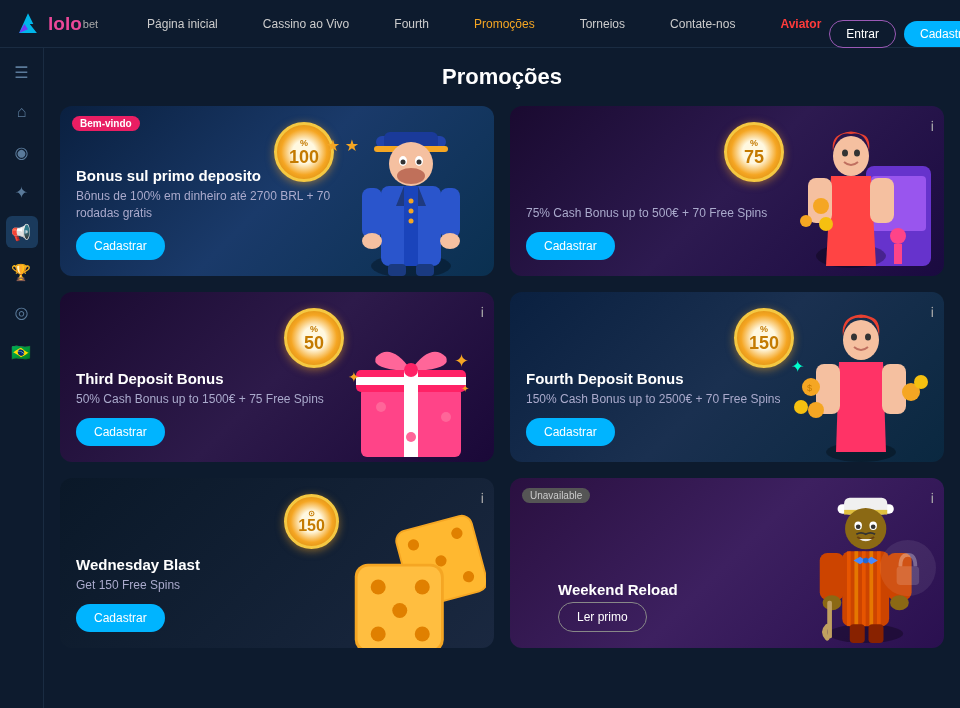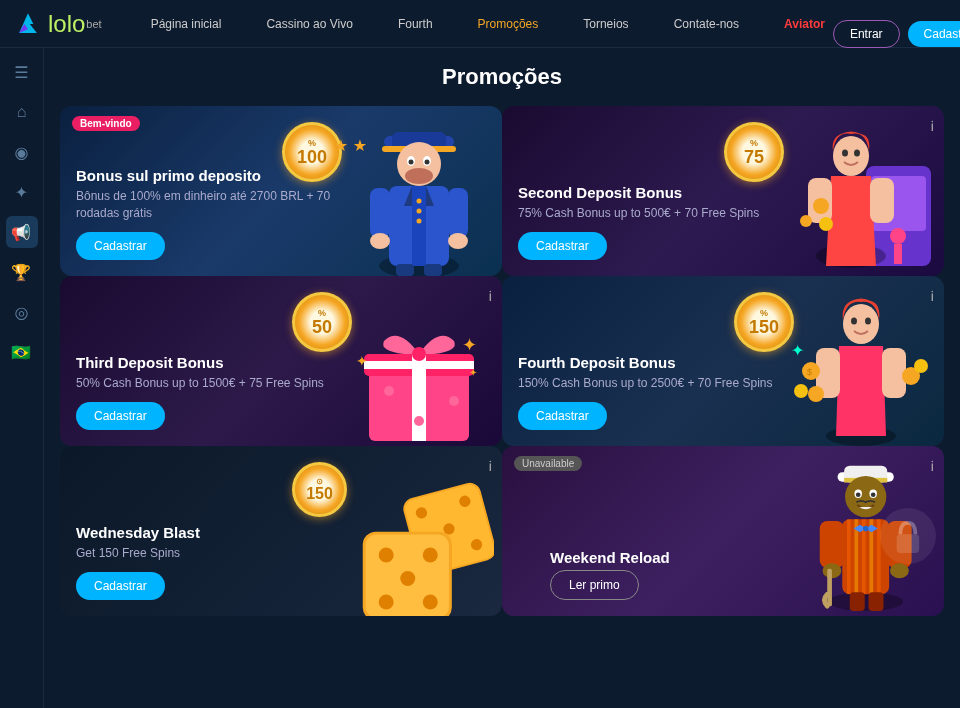--- a/index.html
+++ b/index.html
@@ -147,21 +147,21 @@
       font-size: 22px;
       font-weight: bold;
       color: #fff;
       margin-bottom: 16px;
     }
 
     
     .promo-grid {
       display: grid;
       grid-template-columns: 1fr 1fr;
-      gap: 0;
+      gap: 16px;
     }
 
     .promo-card {
       border-radius: 12px;
       overflow: hidden;
       position: relative;
       min-height: 170px;
       display: flex;
       flex-direction: column;
       justify-content: flex-end;
@@ -297,21 +297,21 @@
   </style>
 </head>
 <body>
 
 <nav class="top-nav">
   <div class="logo">
     <svg class="logo-icon" viewBox="0 0 36 36" fill="none">
       <polygon points="8,28 18,6 24,18 20,18 28,28" fill="#00c8ff" opacity="0.9"></polygon>
       <polygon points="8,28 14,18 18,24" fill="#7b2ff7" opacity="0.9"></polygon>
     </svg>
-    <span style="color:#bef264;font-weight:normal;font-size:24px;">lolo</span>
+    <span style="color:#ec4899;font-weight:bold;font-size:19px;">lolo</span>
     <span style="color:#aaa;font-size:11px;margin-left:1px;text-align:right;">bet</span>
   </div>
   <div class="nav-links">
     <span class="nav-link">Página inicial</span>
     <span class="nav-link">Cassino ao Vivo</span>
     <span class="nav-link">Fourth</span>
     <span class="nav-link active">Promoções</span>
     <span class="nav-link">Torneios</span>
     <span class="nav-link">Contate-nos</span>
     <span class="nav-link aviator">Aviator</span>
@@ -429,21 +429,20 @@
 
             <rect x="22" y="52" width="24" height="45" rx="8" fill="#f5c0a0"></rect>
             <rect x="84" y="52" width="24" height="45" rx="8" fill="#f5c0a0"></rect>
 
             <circle cx="35" cy="80" r="8" fill="#f5a623"></circle>
             <circle cx="20" cy="95" r="6" fill="#f5a623"></circle>
             <circle cx="40" cy="98" r="7" fill="#f5c010"></circle>
           </svg>
         </div>
         <div style="position:relative;z-index:2;">
-          <div class="promo-title">Second Deposit Bonus</div>
           <div class="promo-desc">75% Cash Bonus up to 500€ + 70 Free Spins</div>
           <button class="btn-cadastrar-card">Cadastrar</button>
         </div>
       </div>
 
       <div class="promo-card promo-card-3">
         <span class="promo-info-icon">ℹ</span>
         <div class="promo-chip" style="top:16px;right:150px;">
           <span class="pct">%</span>
           <span class="num">50</span>

